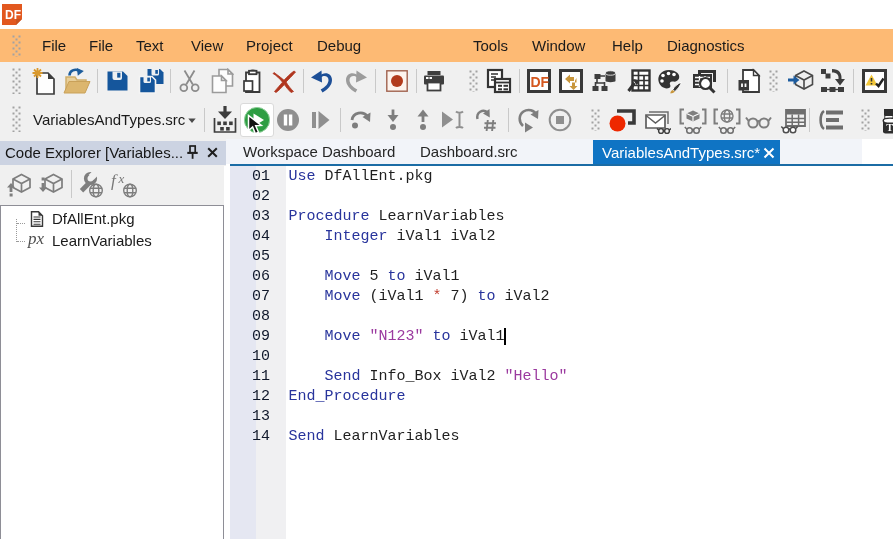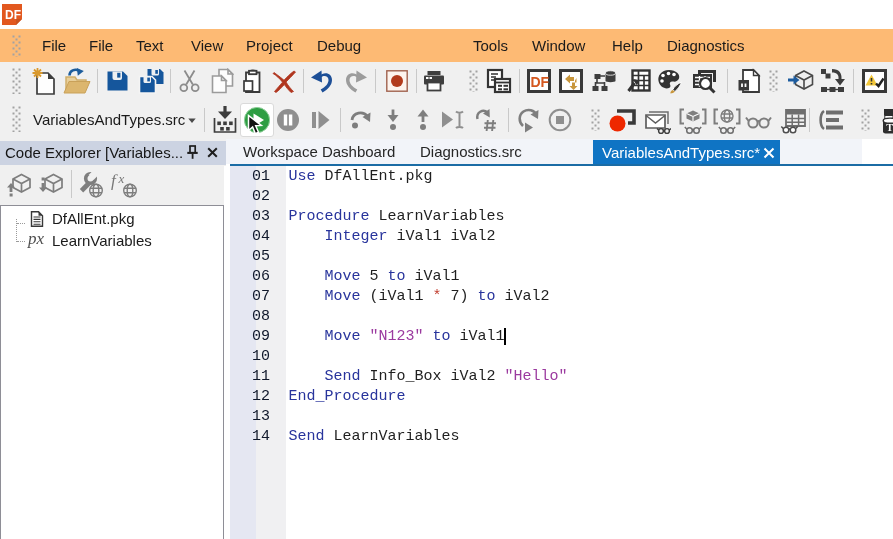--- a/index.html
+++ b/index.html
@@ -500,21 +500,21 @@
       <path d="M4.5 6 H11.5 M4.5 8.4 H11.5 M4.5 10.8 H11.5 M4.5 13.2 H11.5" stroke="#383838" stroke-width="1.1"></path>
     </svg>
     <div style="position:absolute;left:27px;top:23px;font-family:'Liberation Serif',serif;font-style:italic;font-size:17px;color:#4e4e4e">px</div>
     <div class="treerow" style="top:4px">DfAllEnt.pkg</div>
     <div class="treerow" style="top:26px">LearnVariables</div>
   </div>
 </div>
 
 <div id="tabstrip">
   <div class="tabtext" style="left:17px">Workspace Dashboard</div>
-  <div class="tabtext" style="left:194px">Diagnostics.src</div>
+  <div class="tabtext" style="left:194px">Dashboard.src</div>
   <div id="activetab">
     <div class="tabtext" style="left:9px;color:#fff">VariablesAndTypes.src*</div>
     <svg class="icon" style="left:169.5px;top:6.5px" width="12" height="12" viewBox="0 0 12 12">
       <path d="M1.5 1.5 L10.5 10.5 M10.5 1.5 L1.5 10.5" stroke="#fff" stroke-width="2"></path>
     </svg>
   </div>
 </div>
 <div id="tab-underline"></div>
 
 <div id="editor">

